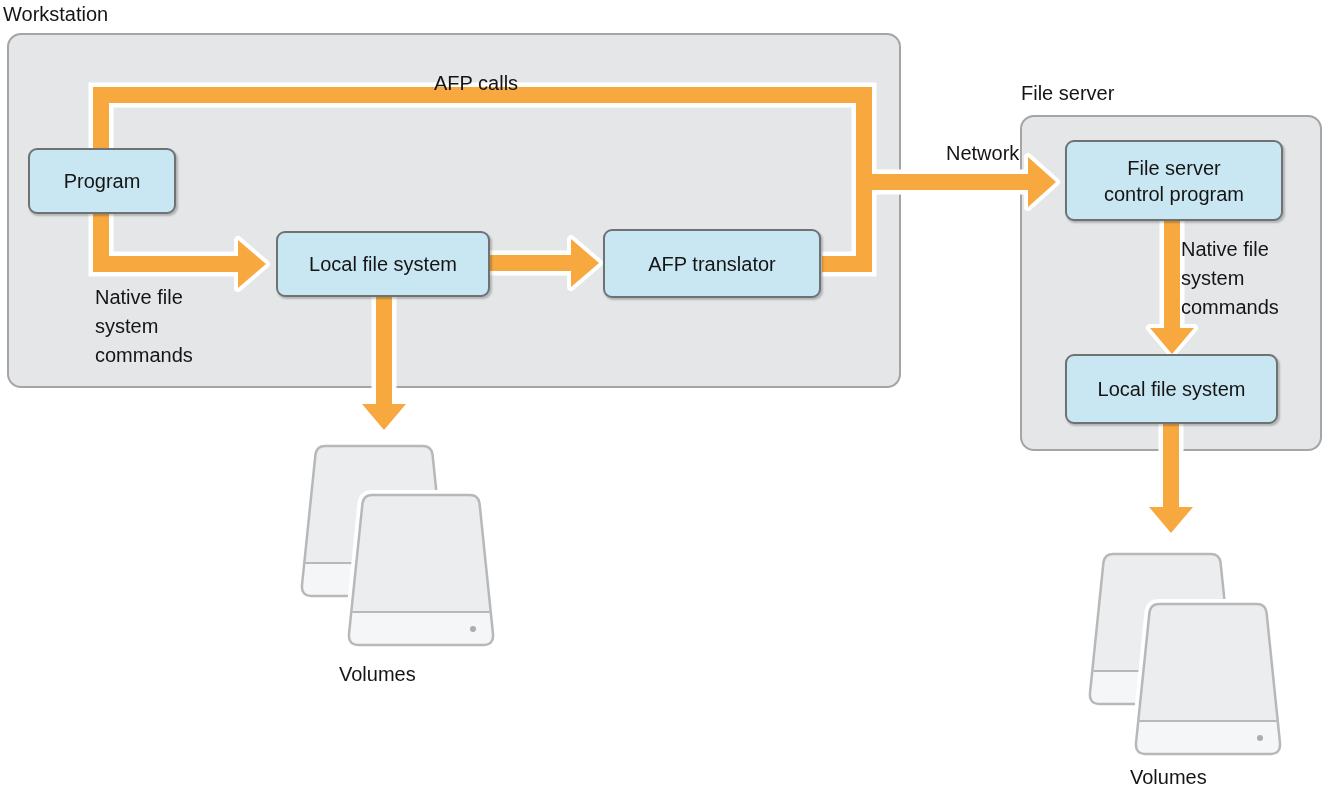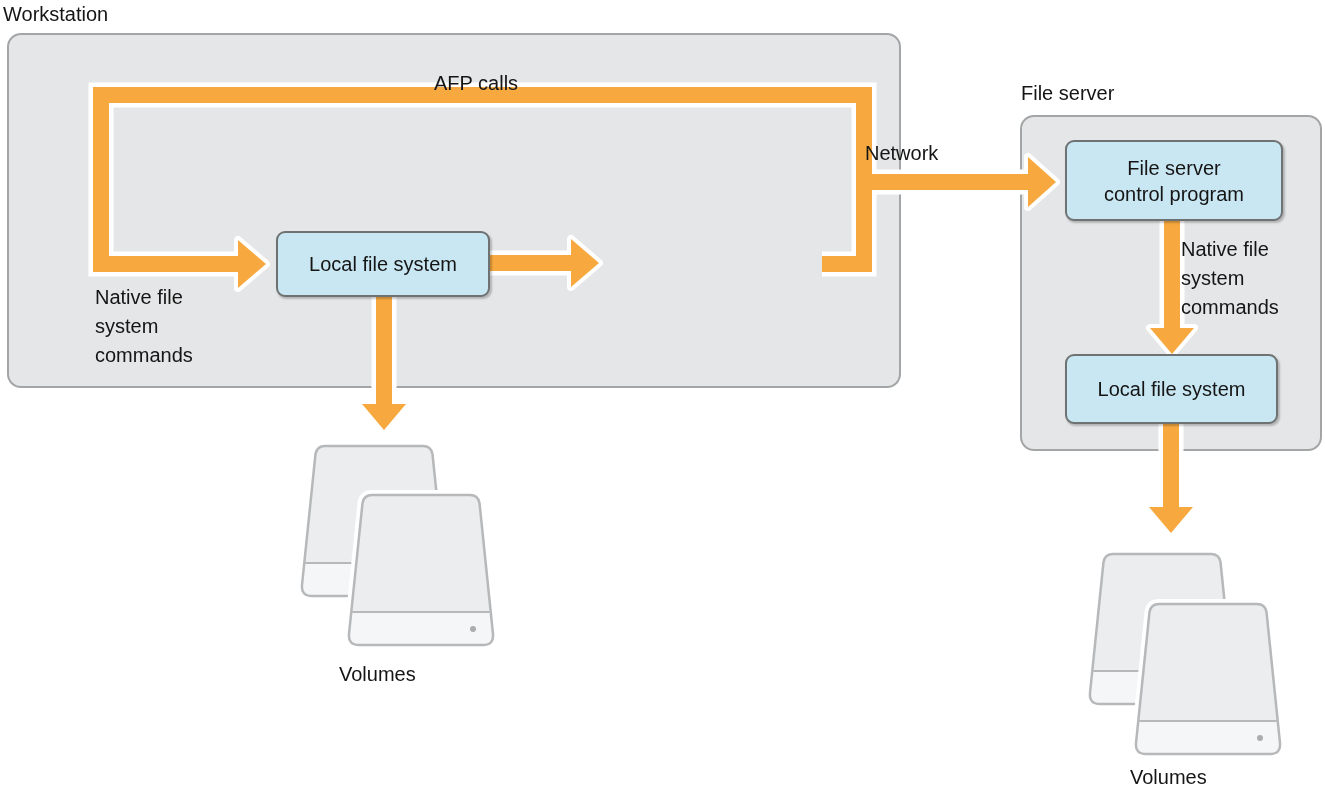--- a/index.html
+++ b/index.html
@@ -127,31 +127,33 @@
     <g transform="translate(51,53)">
       <use href="#drive-body" class="drive-halo"></use>
       <use href="#drive-body" class="drive-fill"></use>
       <use href="#drive-strip" class="drive-strip"></use>
       <use href="#drive-body" class="drive-outline"></use>
       <path class="drive-line" d="M4.3,120 H141.7"></path>
       <circle class="drive-dot" cx="125" cy="137" r="3"></circle>
     </g>
   </svg>
 
+  <div class="box" style="left:28px;top:148px;width:148px;height:66px;">Program</div>
   <div class="box" style="left:276px;top:231px;width:214px;height:66px;">Local file system</div>
+  <div class="box" style="left:603px;top:229px;width:218px;height:69px;">AFP translator</div>
   <div class="box" style="left:1065px;top:140px;width:218px;height:81px;">File server
 control program</div>
   <div class="box" style="left:1065px;top:354px;width:213px;height:70px;">Local file system</div>
 
   <div class="label" style="left:3px;top:2px;">Workstation</div>
   <div class="label" style="left:434px;top:51px;margin-top:20px;">AFP calls</div>
   <div class="label center cmds" style="left:95px;top:283px;width:148px;">Native file
 system
 commands</div>
-  <div class="label" style="left:865px;top:141px;">Network</div>
+  <div class="label" style="left:946px;top:141px;">Network</div>
   <div class="label" style="left:1021px;top:81px;">File server</div>
   <div class="label center cmds" style="left:1181px;top:235px;width:142px;">Native file
 system
 commands</div>
   <div class="label center" style="left:339px;top:662px;width:120px;">Volumes</div>
   <div class="label center" style="left:1130px;top:765px;width:120px;">Volumes</div>
 
 </div>
 
 </body></html>

